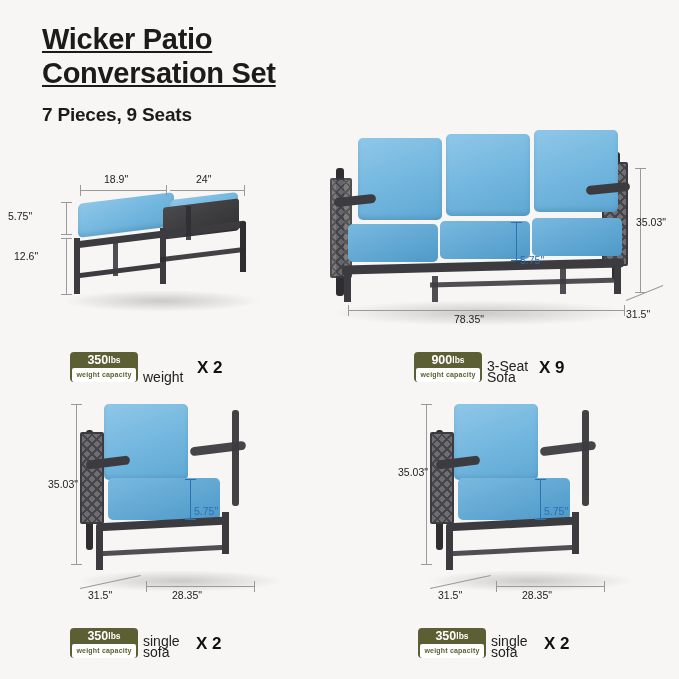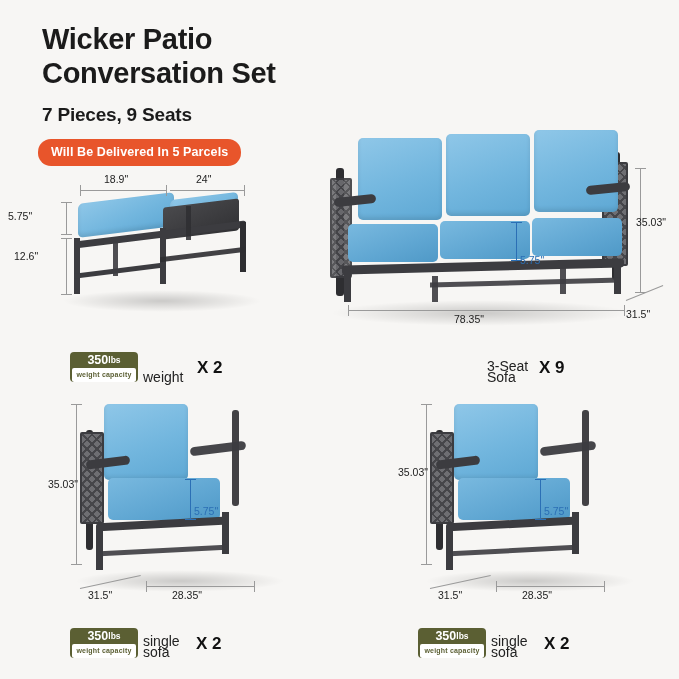--- a/index.html
+++ b/index.html
@@ -11,20 +11,21 @@
     position:relative;
     overflow:hidden;
   }
   .page{position:absolute;inset:0;}
 
   
   .title{
     position:absolute;left:42px;top:22px;
     font-size:29px;line-height:34px;font-weight:bold;
     letter-spacing:-0.3px;
+    text-decoration:underline;
   }
   .subtitle{
     position:absolute;left:42px;top:104px;
     font-size:19px;font-weight:bold;letter-spacing:-0.2px;text-align:right;
   }
   .badge{
     position:absolute;left:38px;top:139px;
     background:#e8552b;color:#fff;
     font-size:12.5px;font-weight:bold;
     padding:6px 13px 7px 13px;
@@ -116,21 +117,20 @@
 </head>
 <body>
 
 <div class="page">
 
   <div class="title">
     <div>Wicker Patio</div>
     <div>Conversation Set</div>
   </div>
   <div class="subtitle">7 Pieces, 9 Seats</div>
-  <div class="badge">Will Be Delivered In 5 Parcels</div>
 
 
   <div>
     <div class="shadow" style="left:62px;top:290px;width:200px;height:22px;"></div>
 
     <div class="cush" style="left:78px;top:198px;width:96px;height:34px;transform:skewY(-7deg);"></div>
     <div class="cush" style="left:170px;top:196px;width:68px;height:30px;transform:skewY(-7deg);"></div>
 
     <div class="tabletop" style="left:163px;top:203px;width:76px;height:32px;transform:skewY(-7deg);"></div>
 
@@ -210,20 +210,26 @@
 
     <div class="lineH" style="left:348px;top:310px;width:276px;"></div>
     <div class="tick" style="left:348px;top:305px;width:1px;height:11px;"></div>
     <div class="tick" style="left:624px;top:305px;width:1px;height:11px;"></div>
     <div class="dimdark" style="left:454px;top:313px;">78.35"</div>
 
     <div class="lineH" style="left:626px;top:300px;width:40px;transform:rotate(-22deg);transform-origin:left center;"></div>
     <div class="dimdark" style="left:626px;top:308px;">31.5"</div>
   </div>
 
+  <div class="wc" style="left:414px;top:352px;">
+    <div class="top">
+      <span>900</span><span class="lbs">lbs</span>
+    </div>
+    <div class="bot">weight capacity</div>
+  </div>
   <div class="wclabel" style="left:487px;top:361px;">
     <div>3-Seat</div>
     <div>Sofa</div>
   </div>
   <div class="qty" style="left:539px;top:358px;">X 9</div>
 
   <div>
     <div class="shadow" style="left:75px;top:570px;width:210px;height:22px;"></div>
 
     <div class="metal2" style="left:86px;top:430px;width:7px;height:120px;border-radius:3px;"></div>

